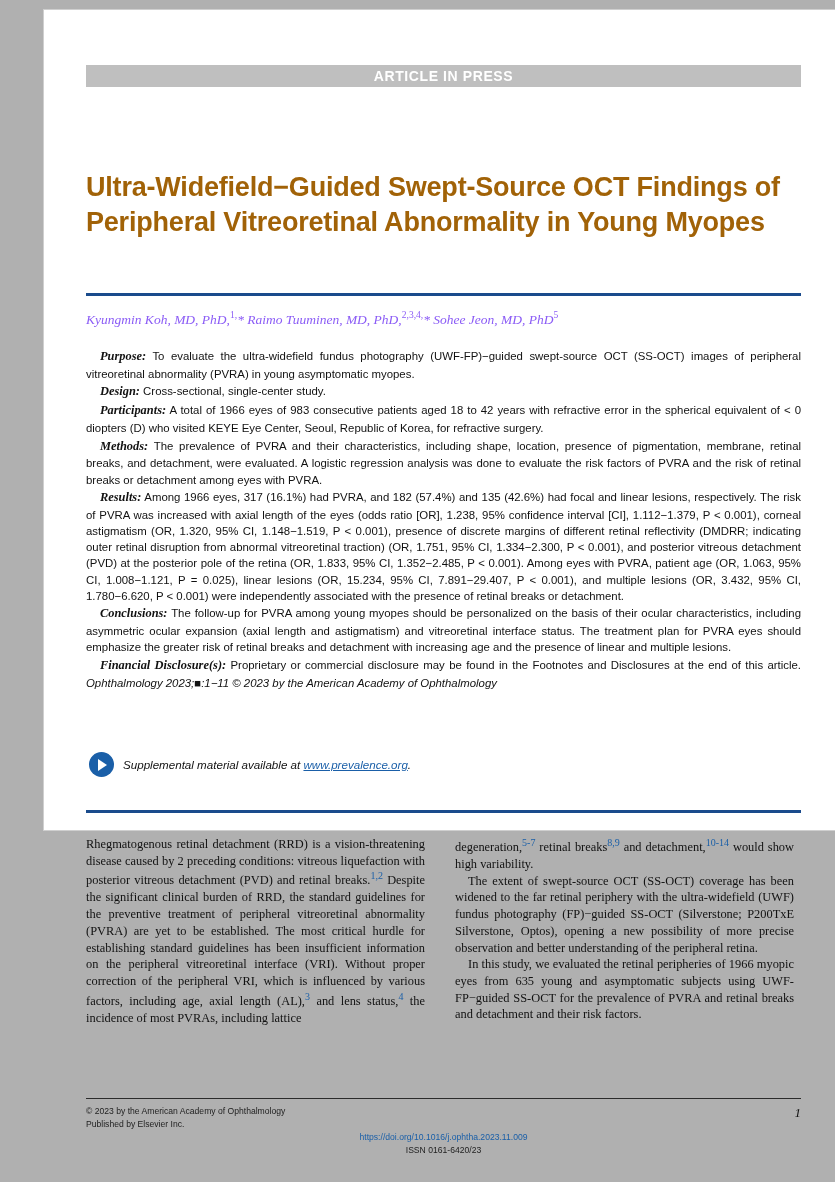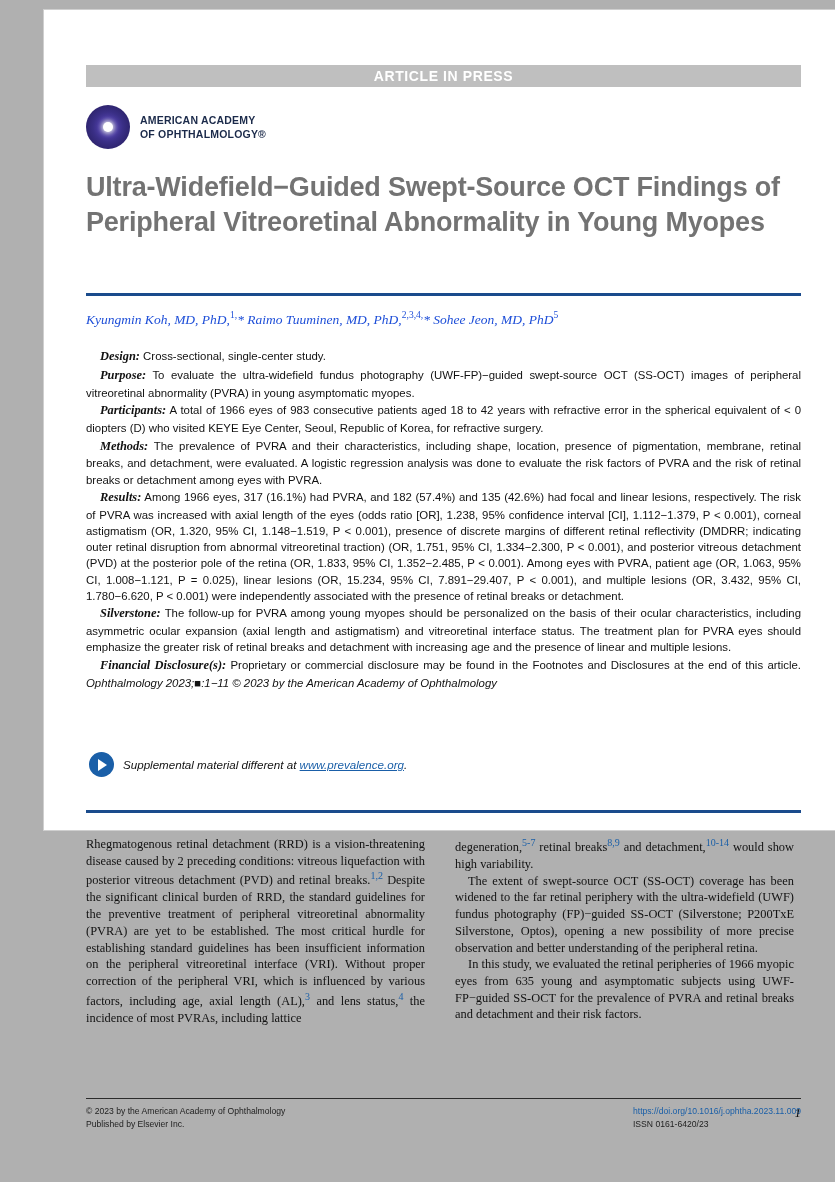--- a/index.html
+++ b/index.html
@@ -80,42 +80,42 @@
   
   .title {
     position: absolute;
     left: 42px;
     top: 160px;
     width: 700px;
     font-family: "Liberation Sans", sans-serif;
     font-weight: bold;
     font-size: 27px;
     line-height: 1.28;
-    color: #737373;
+    color: #a16207;
     letter-spacing: -0.2px;
   }
 
   .rule-thick {
     position: absolute;
     left: 42px;
     width: 715px;
     height: 3px;
     background: #1a4b8c;
   }
 
   
   .authors {
     position: absolute;
     left: 42px;
     top: 300px;
     width: 715px;
     font-family: "Liberation Serif", serif;
     font-style: italic;
     font-size: 13.5px;
-    color: #1d4ed8;
+    color: #8b5cf6;
   }
   .authors sup { font-style: normal; font-size: 9.5px; }
 
   
   .abstract {
     position: absolute;
     left: 42px;
     top: 338px;
     width: 715px;
     font-family: "Liberation Sans", sans-serif;
@@ -191,91 +191,85 @@
     left: 42px;
     top: 1088px;
     width: 715px;
     border-top: 1px solid #2b2b2b;
     padding-top: 6px;
     font-family: "Liberation Sans", sans-serif;
     font-size: 8.6px;
     color: #222;
     display: flex;
     justify-content: space-between;
+    flex-direction: column;
   }
   .footer-left { line-height: 1.5; }
-  .footer-right { text-align: left; line-height: 1.5; color: #1a5fa8; }
+  .footer-right { text-align: center; line-height: 1.5; color: #1a5fa8; }
   .footer-right .issn { color: #222; }
   .pageno {
     position: absolute;
     right: 0;
     top: 6px;
     font-family: "Liberation Serif", serif;
     font-style: italic;
     font-size: 13px;
     color: #111;
   }
 </style>
 </head>
 <body>
 
 <div class="page">
 
   <div class="press-banner">ARTICLE IN PRESS</div>
 
-  <div class="logo-row">
-    <div class="logo-mark"></div>
-    <div class="logo-text">
-      <div>AMERICAN ACADEMY</div>
-      <div>OF OPHTHALMOLOGY®</div>
-    </div>
-  </div>
 
   <div class="title">Ultra-Widefield−Guided Swept-Source OCT Findings of Peripheral Vitreoretinal Abnormality in Young Myopes</div>
 
   <div class="rule-thick" style="top:283px"></div>
 
   <div class="authors">Kyungmin Koh, MD, PhD,<sup>1,</sup>* Raimo Tuuminen, MD, PhD,<sup>2,3,4,</sup>* Sohee Jeon, MD, PhD<sup>5</sup></div>
 
   <div class="abstract">
+    <p>
+      <span class="lbl">Purpose:</span>
+      <span>To evaluate the ultra-widefield fundus photography (UWF-FP)−guided swept-source OCT (SS-OCT) images of peripheral vitreoretinal abnormality (PVRA) in young asymptomatic myopes.</span>
+    </p>
     <p>
       <span class="lbl">Design:</span>
       <span>Cross-sectional, single-center study.</span>
     </p>
     <p>
-      <span class="lbl">Purpose:</span>
-      <span>To evaluate the ultra-widefield fundus photography (UWF-FP)−guided swept-source OCT (SS-OCT) images of peripheral vitreoretinal abnormality (PVRA) in young asymptomatic myopes.</span>
-    </p>
-    <p>
       <span class="lbl">Participants:</span>
       <span>A total of 1966 eyes of 983 consecutive patients aged 18 to 42 years with refractive error in the spherical equivalent of &lt; 0 diopters (D) who visited KEYE Eye Center, Seoul, Republic of Korea, for refractive surgery.</span>
     </p>
     <p>
       <span class="lbl">Methods:</span>
       <span>The prevalence of PVRA and their characteristics, including shape, location, presence of pigmentation, membrane, retinal breaks, and detachment, were evaluated. A logistic regression analysis was done to evaluate the risk factors of PVRA and the risk of retinal breaks or detachment among eyes with PVRA.</span>
     </p>
     <p>
       <span class="lbl">Results:</span>
       <span>Among 1966 eyes, 317 (16.1%) had PVRA, and 182 (57.4%) and 135 (42.6%) had focal and linear lesions, respectively. The risk of PVRA was increased with axial length of the eyes (odds ratio [OR], 1.238, 95% confidence interval [CI], 1.112−1.379, P &lt; 0.001), corneal astigmatism (OR, 1.320, 95% CI, 1.148−1.519, P &lt; 0.001), presence of discrete margins of different retinal reflectivity (DMDRR; indicating outer retinal disruption from abnormal vitreoretinal traction) (OR, 1.751, 95% CI, 1.334−2.300, P &lt; 0.001), and posterior vitreous detachment (PVD) at the posterior pole of the retina (OR, 1.833, 95% CI, 1.352−2.485, P &lt; 0.001). Among eyes with PVRA, patient age (OR, 1.063, 95% CI, 1.008−1.121, P = 0.025), linear lesions (OR, 15.234, 95% CI, 7.891−29.407, P &lt; 0.001), and multiple lesions (OR, 3.432, 95% CI, 1.780−6.620, P &lt; 0.001) were independently associated with the presence of retinal breaks or detachment.</span>
     </p>
     <p>
-      <span class="lbl">Silverstone:</span>
+      <span class="lbl">Conclusions:</span>
       <span>The follow-up for PVRA among young myopes should be personalized on the basis of their ocular characteristics, including asymmetric ocular expansion (axial length and astigmatism) and vitreoretinal interface status. The treatment plan for PVRA eyes should emphasize the greater risk of retinal breaks and detachment with increasing age and the presence of linear and multiple lesions.</span>
     </p>
     <p>
       <span class="lbl">Financial Disclosure(s):</span>
       <span>Proprietary or commercial disclosure may be found in the Footnotes and Disclosures at the end of this article.</span>
       <span class="it">Ophthalmology 2023;■:1−11 © 2023 by the American Academy of Ophthalmology</span>
     </p>
   </div>
 
   <div class="supp">
     <span class="play"></span>
     <span>
-      <span>Supplemental material different at </span><a class="link" href="#">www.prevalence.org</a><span>.</span>
+      <span>Supplemental material available at </span><a class="link" href="#">www.prevalence.org</a><span>.</span>
     </span>
   </div>
 
   <div class="rule-thick" style="top:800px"></div>
 
   <div class="body-cols">
     <div class="col">
       <p class="first">Rhegmatogenous retinal detachment (RRD) is a vision-threatening disease caused by 2 preceding conditions: vitreous liquefaction with posterior vitreous detachment (PVD) and retinal breaks.<sup>1,2</sup> Despite the significant clinical burden of RRD, the standard guidelines for the preventive treatment of peripheral vitreoretinal abnormality (PVRA) are yet to be established. The most critical hurdle for establishing standard guidelines has been insufficient information on the peripheral vitreoretinal interface (VRI). Without proper correction of the peripheral VRI, which is influenced by various factors, including age, axial length (AL),<sup>3</sup> and lens status,<sup>4</sup> the incidence of most PVRAs, including lattice</p>
     </div>
     <div class="col">

